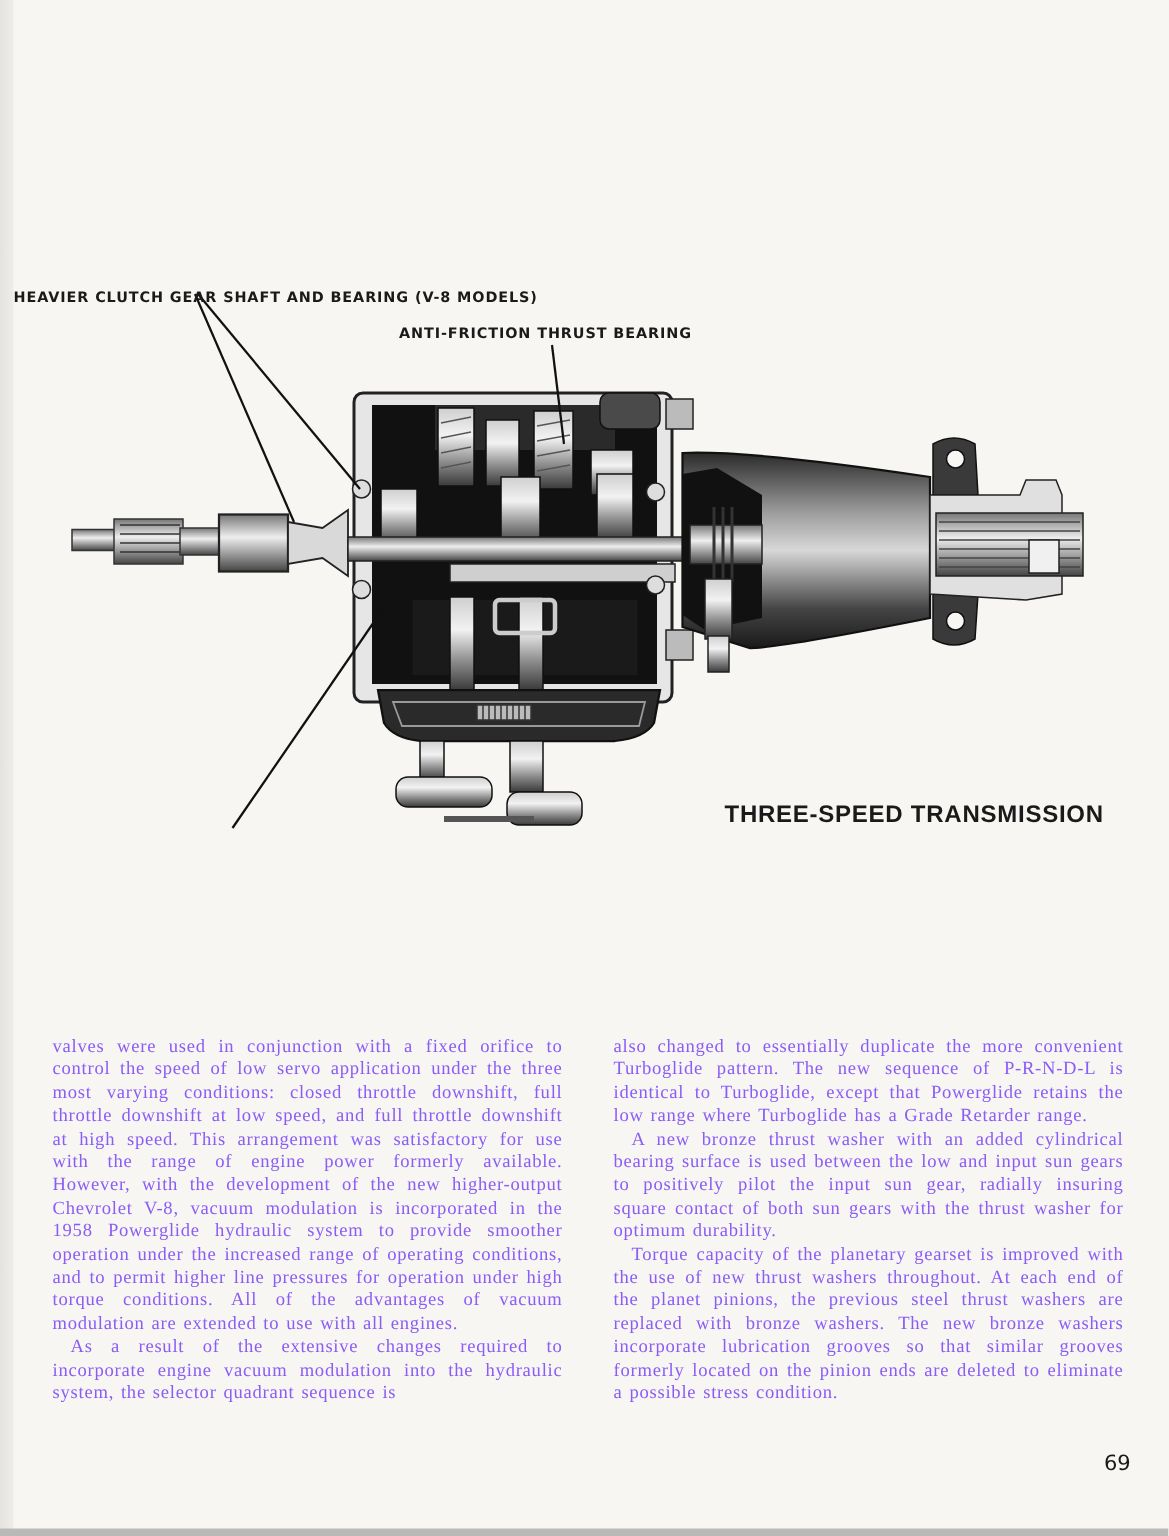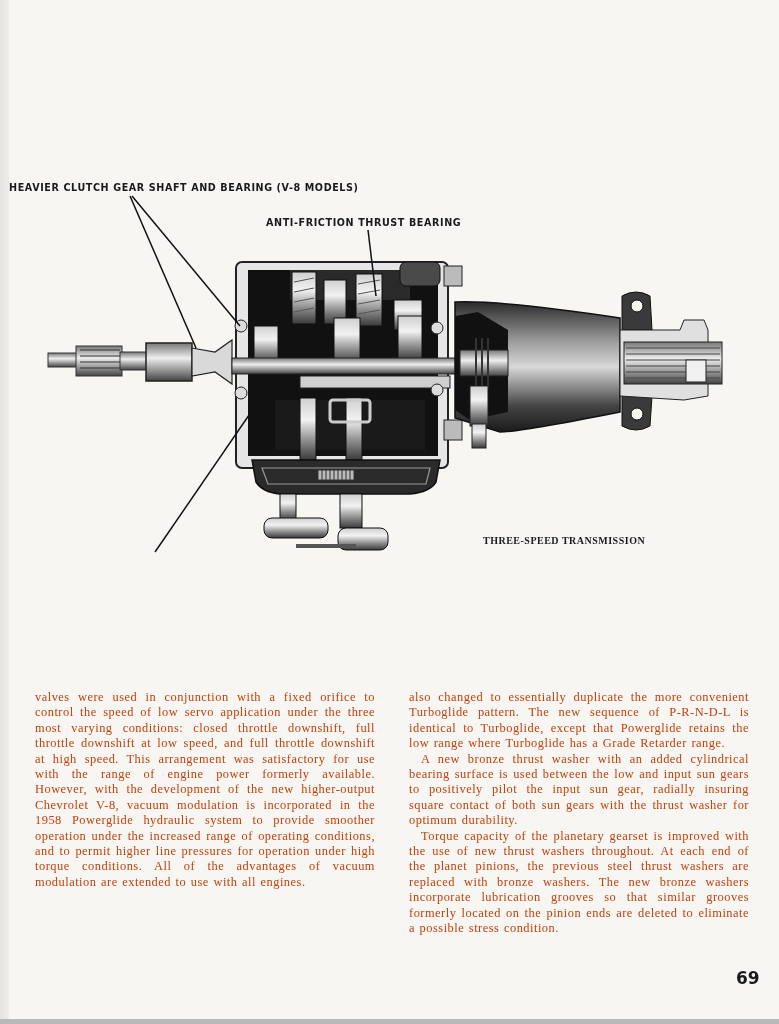--- a/index.html
+++ b/index.html
@@ -22,45 +22,45 @@
       font-family: "DejaVu Sans", sans-serif;
       font-weight: bold;
       font-size: 9.6px;
       letter-spacing: 0.6px;
       color: #1a1a1a;
       white-space: nowrap;
       line-height: 14px;
     }
     .caption {
       position: absolute;
-      font-family: Liberation Serif, serif;
+      font-family: Liberation Sans, sans-serif;
       font-weight: bold;
-      font-size: 10px;
+      font-size: 16px;
       letter-spacing: 0.5px;
       color: #1a1a1a;
       white-space: nowrap;
     }
     .illustration { position: absolute; left: 0; top: 0; width: 779px; height: 620px; }
     .column {
       position: absolute; top: 690px; width: 340px;
       font-size: 12.4px;
       line-height: 15.4px;
-      color: #c2410c;
+      color: #8b5cf6;
       text-align: justify;
       letter-spacing: 0.5px;
       word-spacing: 1px;
     }
     .column p { margin: 0; }
     .column p.indent { text-indent: 12px; }
     .col-left { left: 35px; }
     .col-right { left: 409px; }
     .page-number {
       position: absolute; left: 736px; top: 968px;
       font-family: "DejaVu Sans", sans-serif;
-      font-weight: bold; font-size: 17px; color: #1a1a1a; text-align: right;
+      font-weight: normal; font-size: 14px; color: #1a1a1a; text-align: right;
     }
   </style>
 </head>
 <body>
 
 <div class="left-edge"></div>
 
 <svg class="illustration" viewBox="0 0 779 620" xmlns="http://www.w3.org/2000/svg">
   <defs>
     <linearGradient id="metal" x1="0" y1="0" x2="0" y2="1">
@@ -201,31 +201,32 @@
   </g>
 
   <g stroke="#111" stroke-width="1.5" fill="none">
     <line x1="130" y1="196" x2="196" y2="348"></line>
     <line x1="132" y1="196" x2="240" y2="326"></line>
     <line x1="368" y1="230" x2="376" y2="296"></line>
     <line x1="155" y1="552" x2="258" y2="402"></line>
   </g>
 </svg>
 
-<div class="callout" style="left:9px; top:181px;">HEAVIER CLUTCH GEAR SHAFT AND BEARING (V-8 MODELS)</div>
+<div class="callout" style="left:9px; top:192px;">HEAVIER CLUTCH GEAR SHAFT AND BEARING (V-8 MODELS)</div>
 
 <div class="callout" style="left:266px; top:216px;">ANTI-FRICTION THRUST BEARING</div>
 
 <div class="callout" style="left:9px; top:555px;">
 </div>
 
 <div class="caption" style="left:483px; top:535px;">THREE-SPEED TRANSMISSION</div>
 
 <div class="column col-left">
   <p>valves were used in conjunction with a fixed orifice to control the speed of low servo application under the three most varying conditions: closed throttle downshift, full throttle downshift at low speed, and full throttle downshift at high speed.  This arrangement was satisfactory for use with the range of engine power formerly available.  However, with the development of the new higher-output Chevrolet V-8, vacuum modulation is incorporated in the 1958 Powerglide hydraulic system to provide smoother operation under the increased range of operating conditions, and to permit higher line pressures for operation under high torque conditions.  All of the advantages of vacuum modulation are extended to use with all engines.</p>
+  <p class="indent">As a result of the extensive changes required to incorporate engine vacuum modulation into the hydraulic system, the selector quadrant sequence is</p>
 </div>
 
 <div class="column col-right">
   <p>also changed to essentially duplicate the more convenient Turboglide pattern.  The new sequence of P-R-N-D-L is identical to Turboglide, except that Powerglide retains the low range where Turboglide has a Grade Retarder range.</p>
   <p class="indent">A new bronze thrust washer with an added cylindrical bearing surface is used between the low and input sun gears to positively pilot the input sun gear, radially insuring square contact of both sun gears with the thrust washer for optimum durability.</p>
   <p class="indent">Torque capacity of the planetary gearset is improved with the use of new thrust washers throughout.  At each end of the planet pinions, the previous steel thrust washers are replaced with bronze washers.  The new bronze washers incorporate lubrication grooves so that similar grooves formerly located on the pinion ends are deleted to eliminate a possible stress condition.</p>
 </div>
 
 <div class="page-number">69</div>
 

